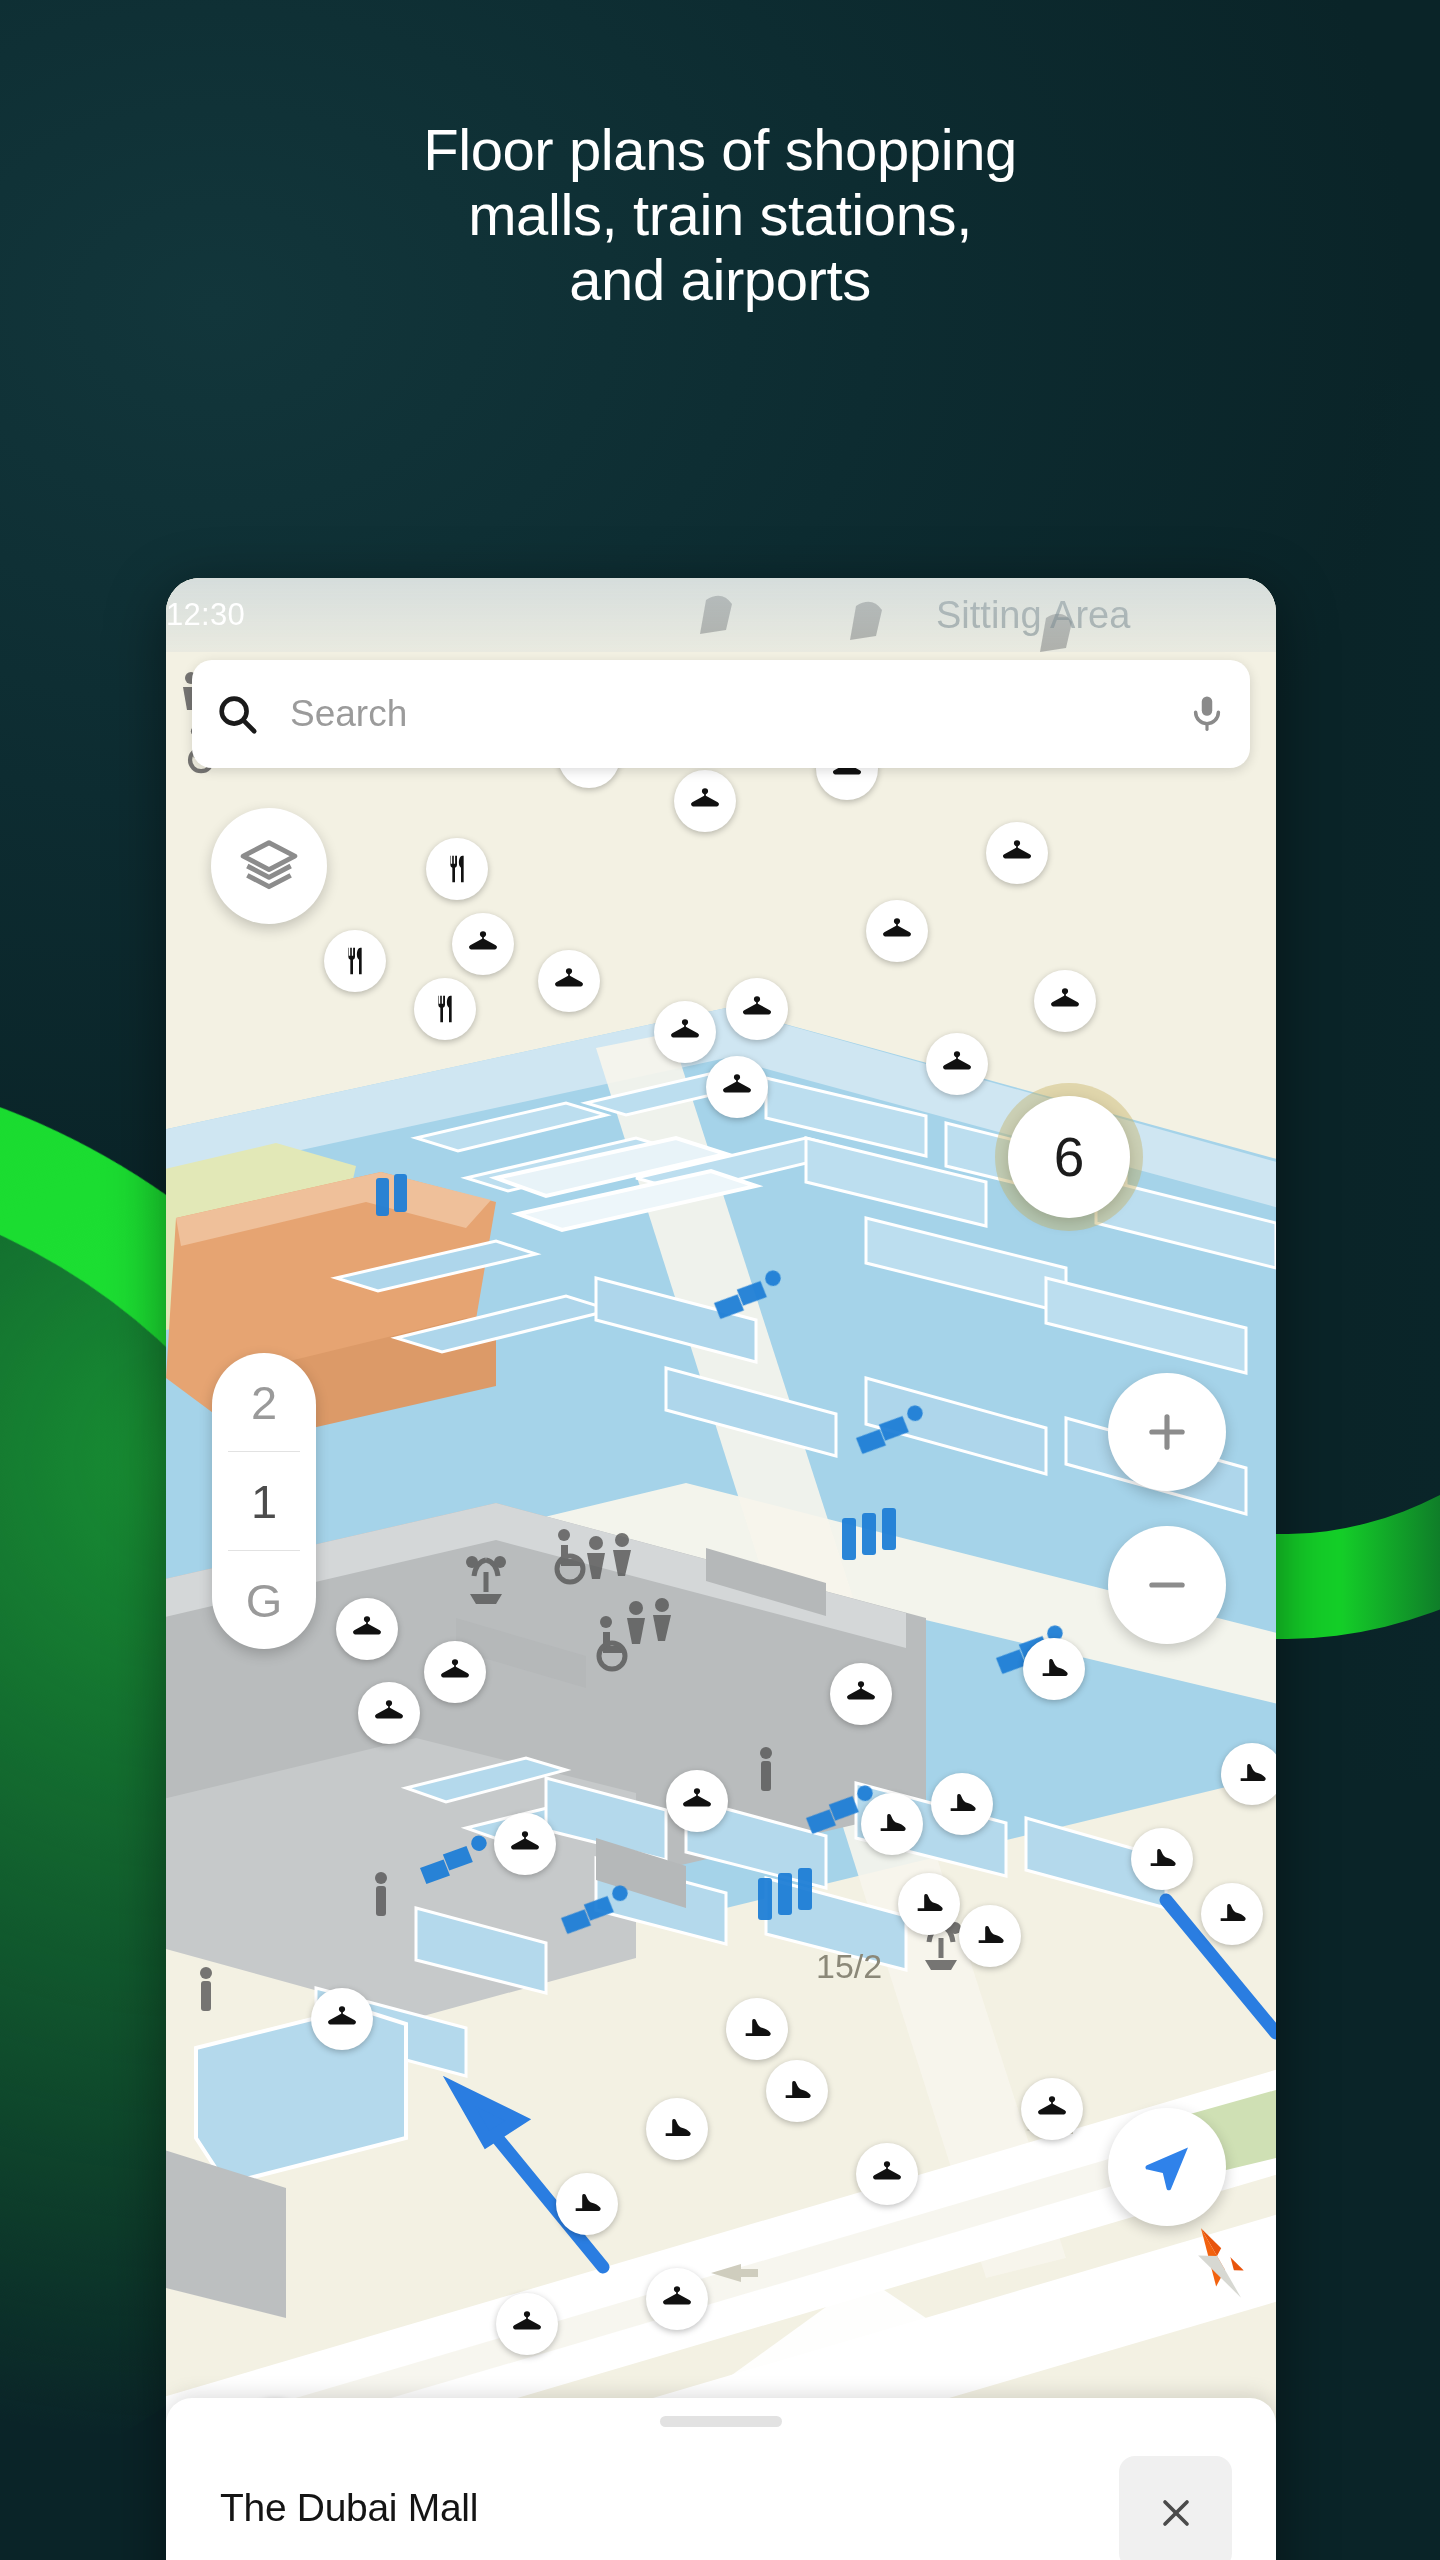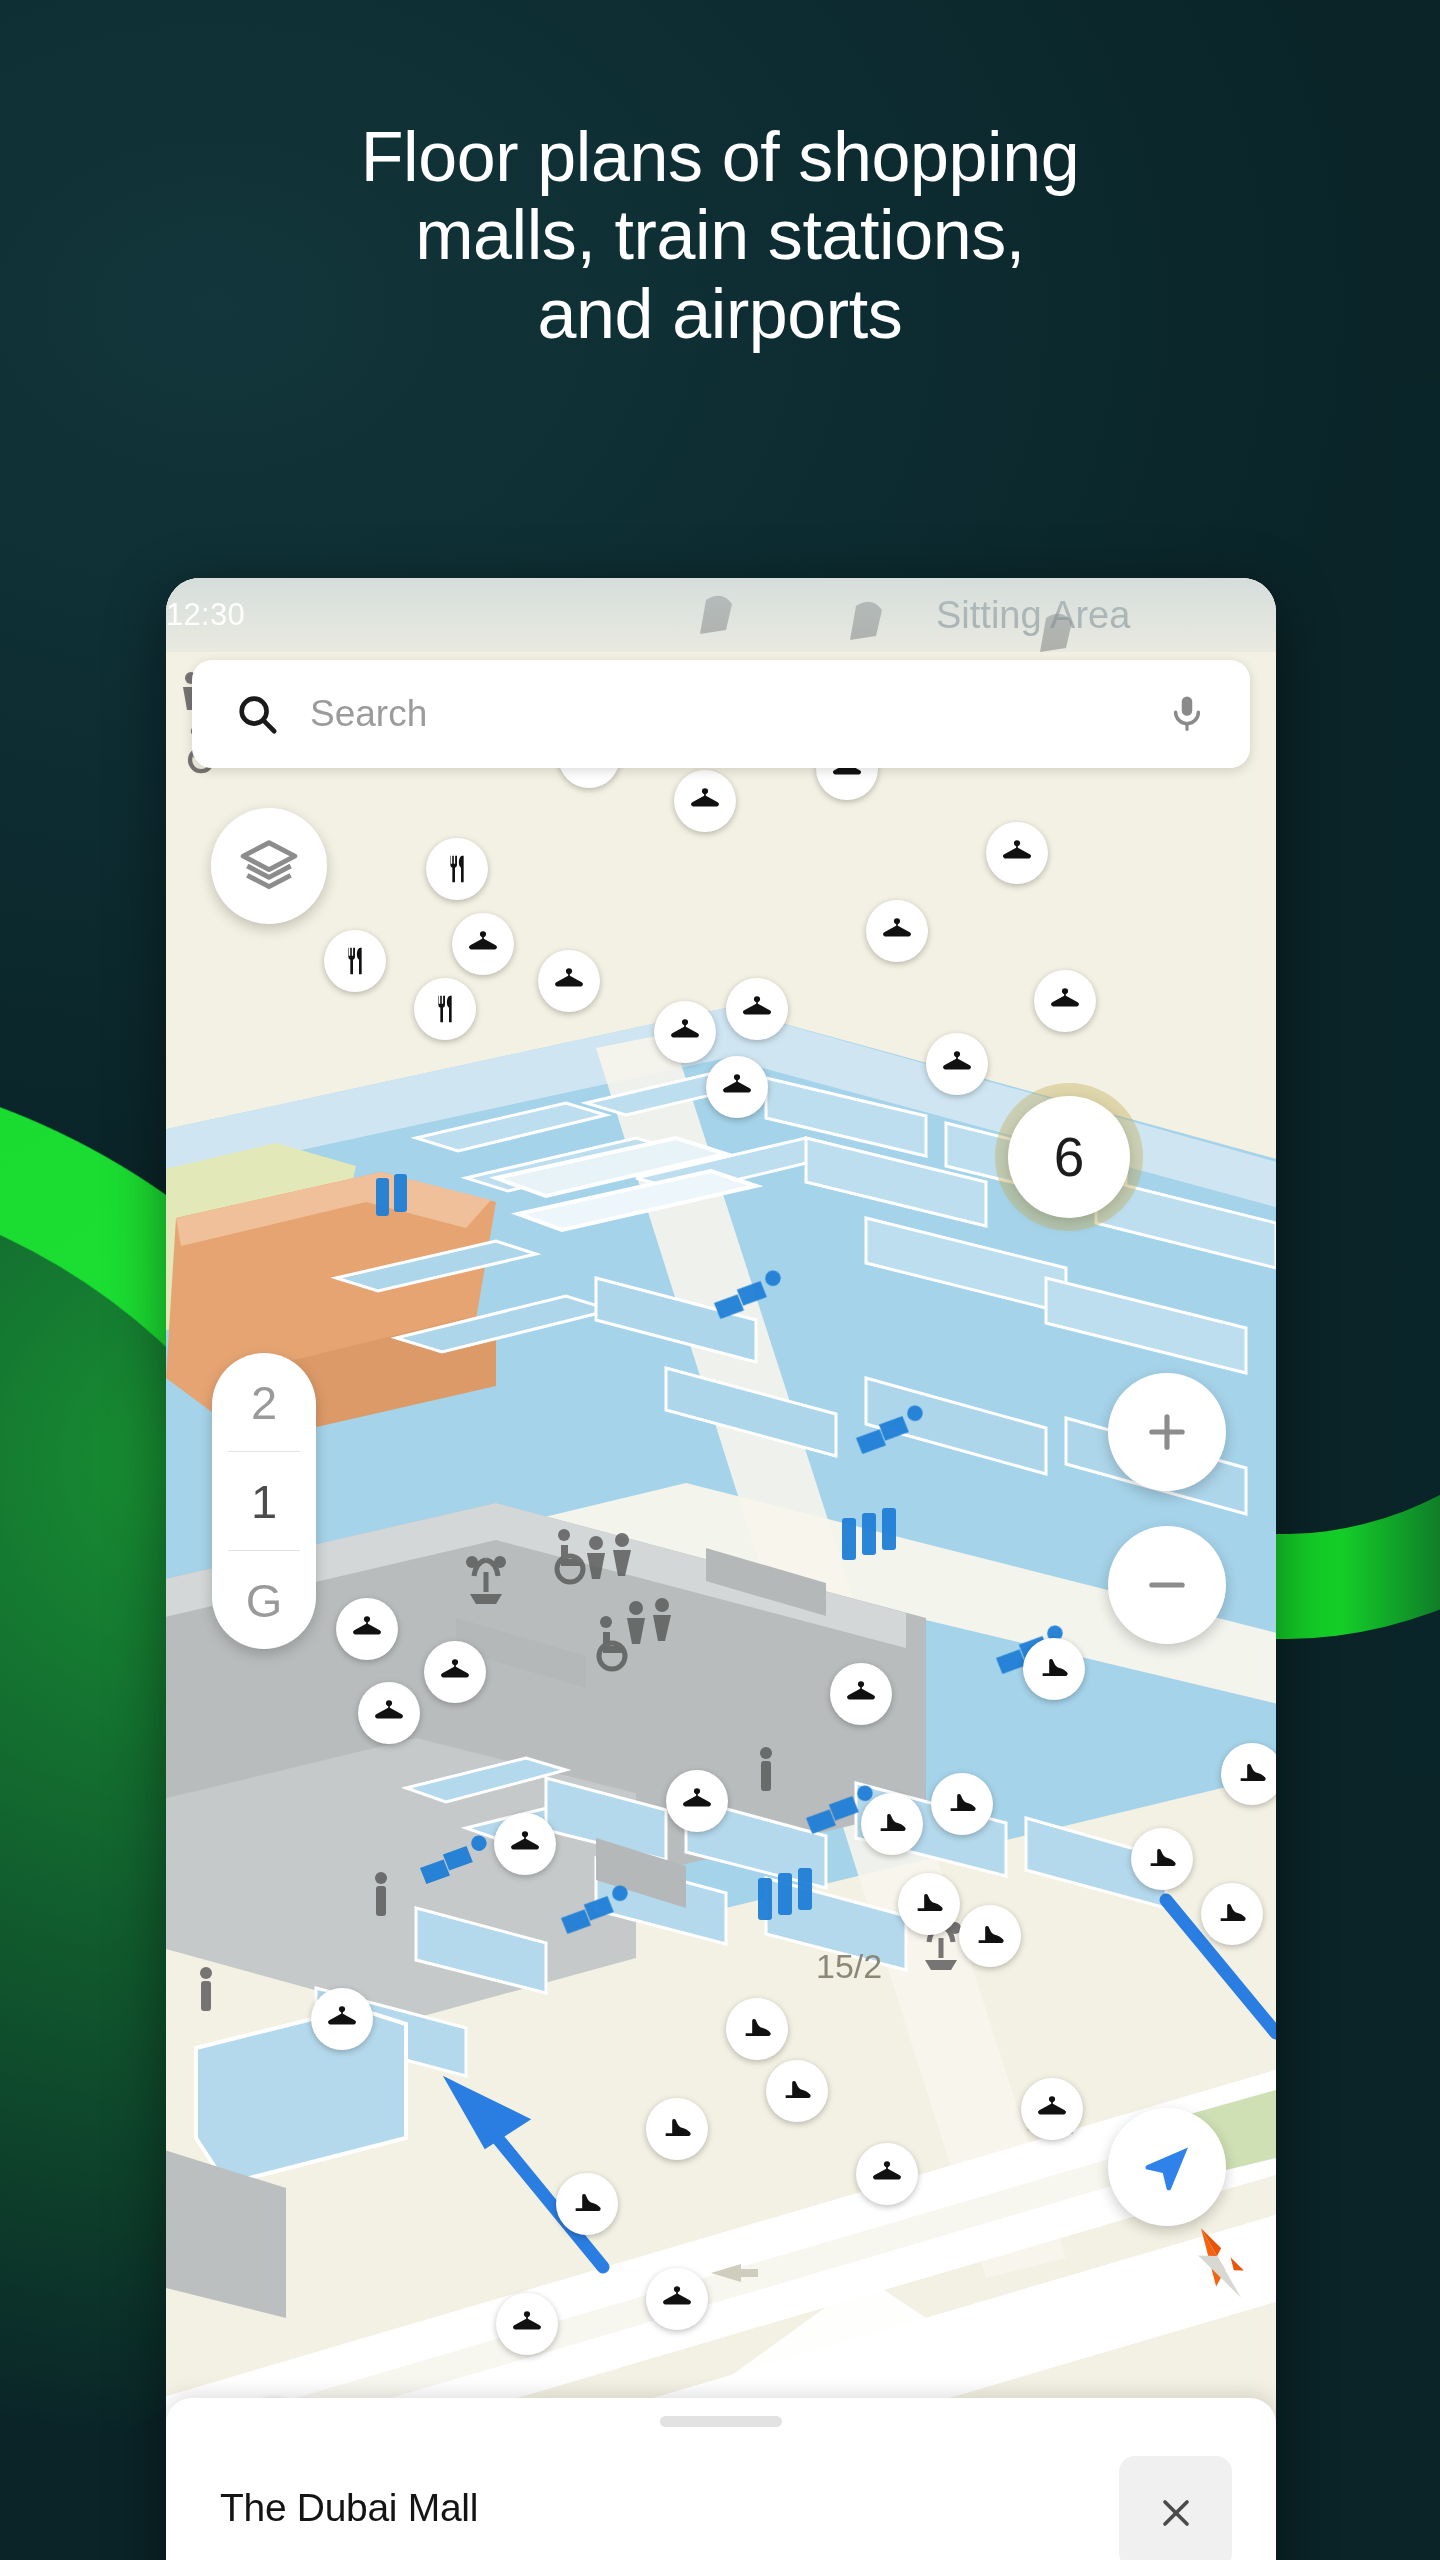--- a/index.html
+++ b/index.html
@@ -44,21 +44,21 @@
   #arc-cover{
     position:absolute; right:-420px; top:380px; width:520px; height:1400px;
     background:linear-gradient(90deg, rgba(10,38,42,0) 0%, #0a262a 40%);
   }
 
   
   #headline{
     position:absolute; left:0; right:0; top:118px;
     text-align:center;
     color:#fff;
-    font-size:70px;
+    font-size:58px;
     line-height:1.12;
     font-weight:400;
     letter-spacing:-.4px;
     white-space:pre-line;
     padding:0 150px;
   }
 
   
   #phone{
     position:absolute;
@@ -86,21 +86,21 @@
     background:linear-gradient(180deg, rgba(190,205,214,.55), rgba(190,205,214,.18));
     z-index:30;
   }
   #clock{ color:#fff; font-size:31px; letter-spacing:.3px; }
 
   
   #searchbar{
     position:absolute; left:26px; top:82px; width:1058px; height:108px;
     background:#fff; border-radius:20px;
     display:flex; align-items:center;
-    padding:0 42px;
+    padding:0 22px;
     box-shadow:0 3px 12px rgba(0,0,0,.14);
     z-index:28;
   }
   #search-placeholder{
     flex:1; color:#9b9b9b; font-size:37px; margin-left:30px;
   }
 
   
   .mapbtn{
     position:absolute;

